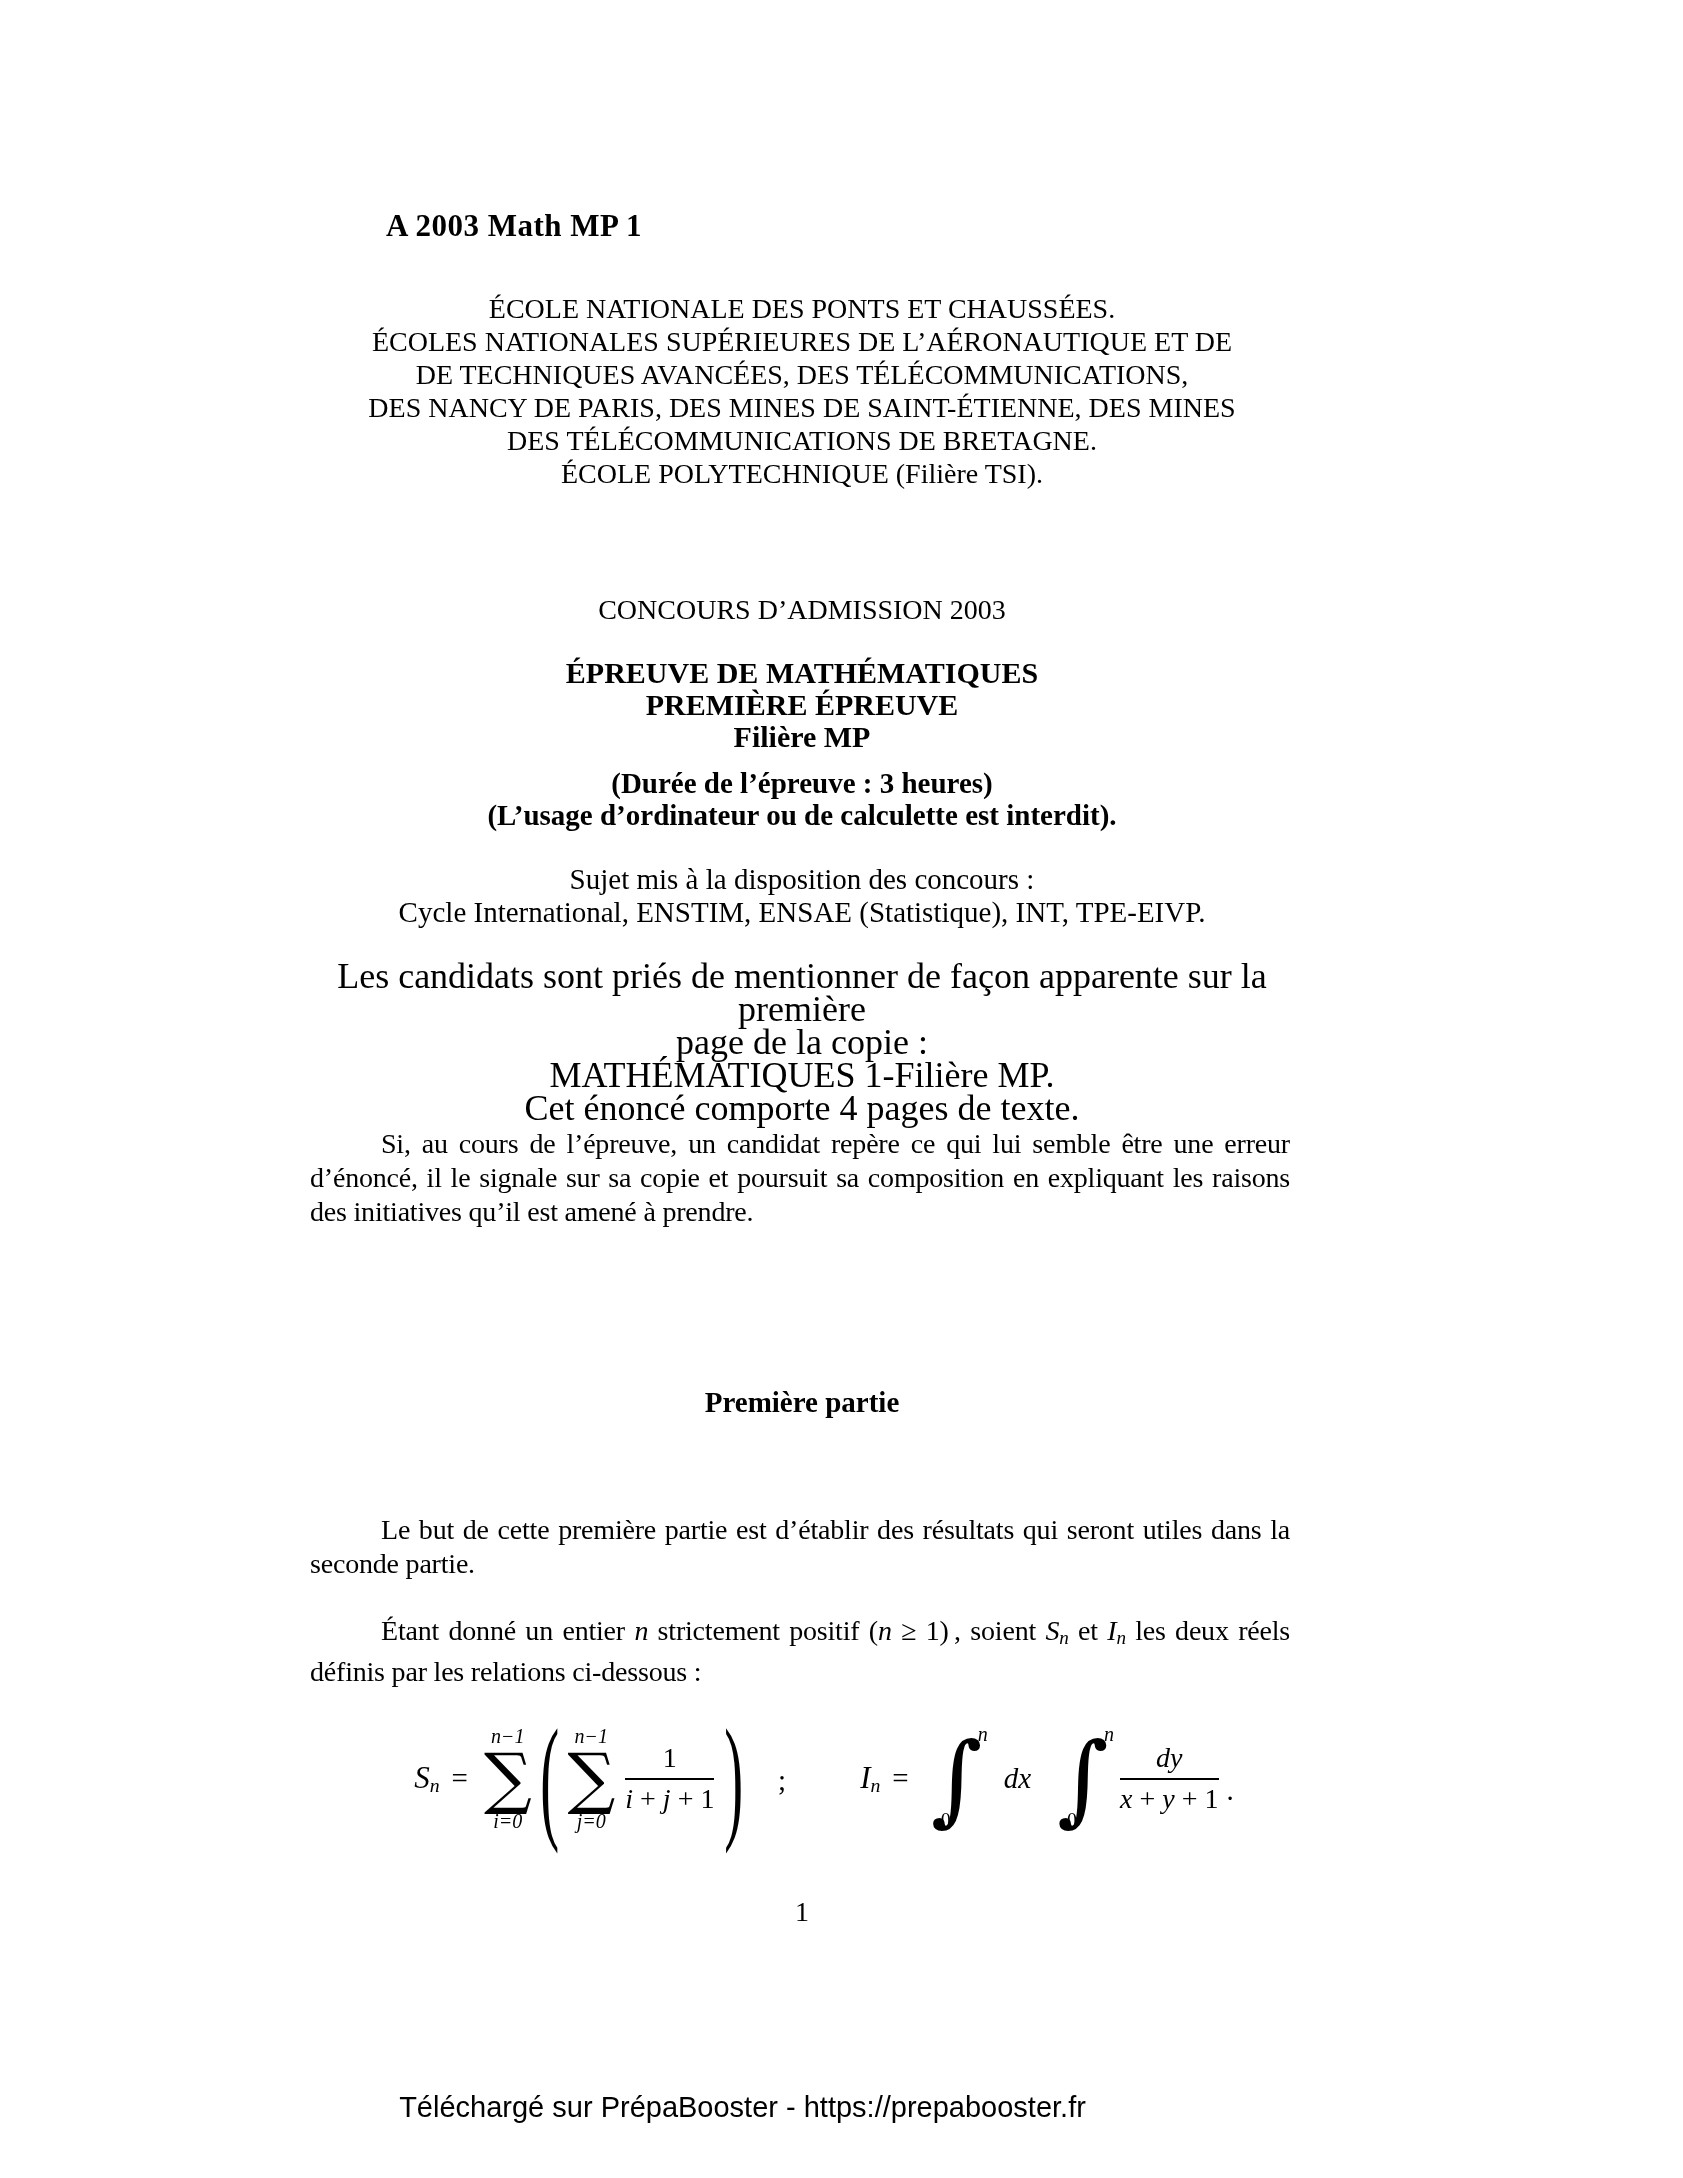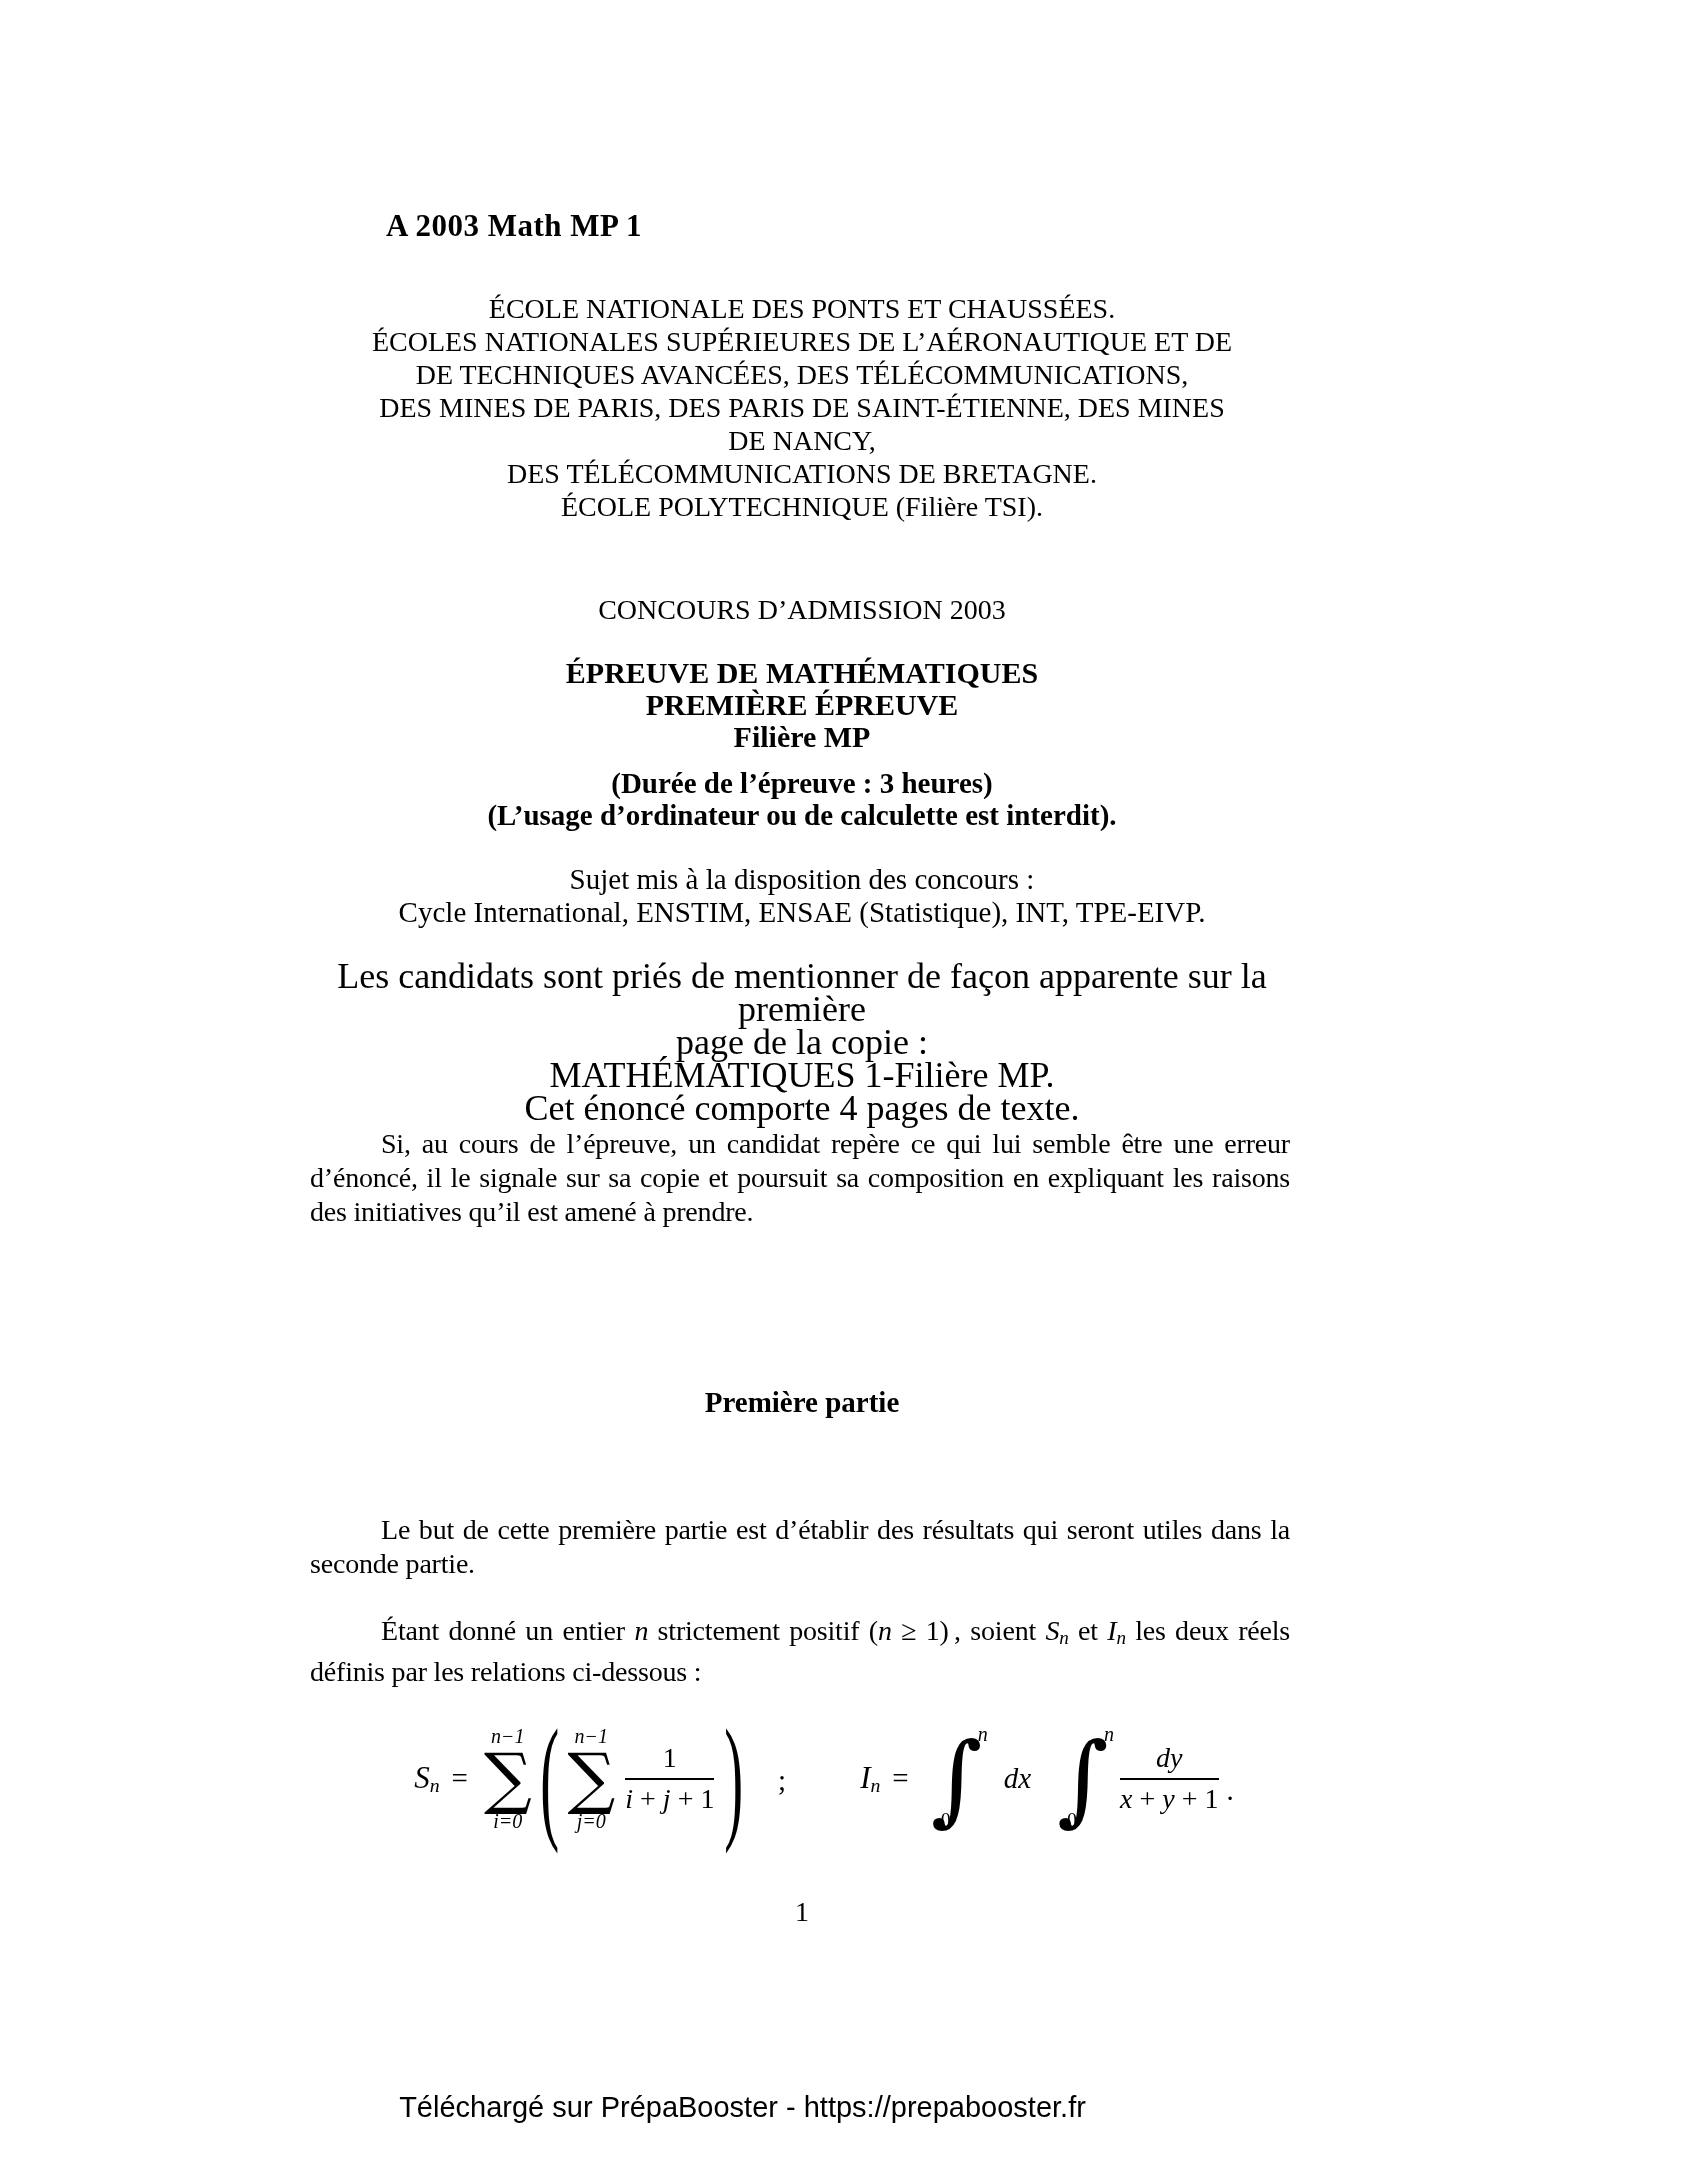--- a/index.html
+++ b/index.html
@@ -114,22 +114,21 @@
 </style>
 </head>
 <body>
 
 <div class="abs doc-ref">A 2003 Math MP 1</div>
 
 <div class="abs block schools">
   <div>ÉCOLE NATIONALE DES PONTS ET CHAUSSÉES.</div>
   <div>ÉCOLES NATIONALES SUPÉRIEURES DE L’AÉRONAUTIQUE ET DE</div>
   <div>DE TECHNIQUES AVANCÉES, DES TÉLÉCOMMUNICATIONS,</div>
-  <div>DES MINES DE PARIS, DES PARIS DE SAINT-ÉTIENNE, DES MINES</div>
-  <div>DE NANCY,</div>
+  <div>DES NANCY DE PARIS, DES MINES DE SAINT-ÉTIENNE, DES MINES</div>
   <div>DES TÉLÉCOMMUNICATIONS DE BRETAGNE.</div>
   <div>ÉCOLE POLYTECHNIQUE (Filière TSI).</div>
 </div>
 
 <div class="abs block concours">CONCOURS D’ADMISSION 2003</div>
 
 <div class="abs block title-block">
   <div>ÉPREUVE DE MATHÉMATIQUES</div>
   <div>PREMIÈRE ÉPREUVE</div>
   <div>Filière MP</div>

